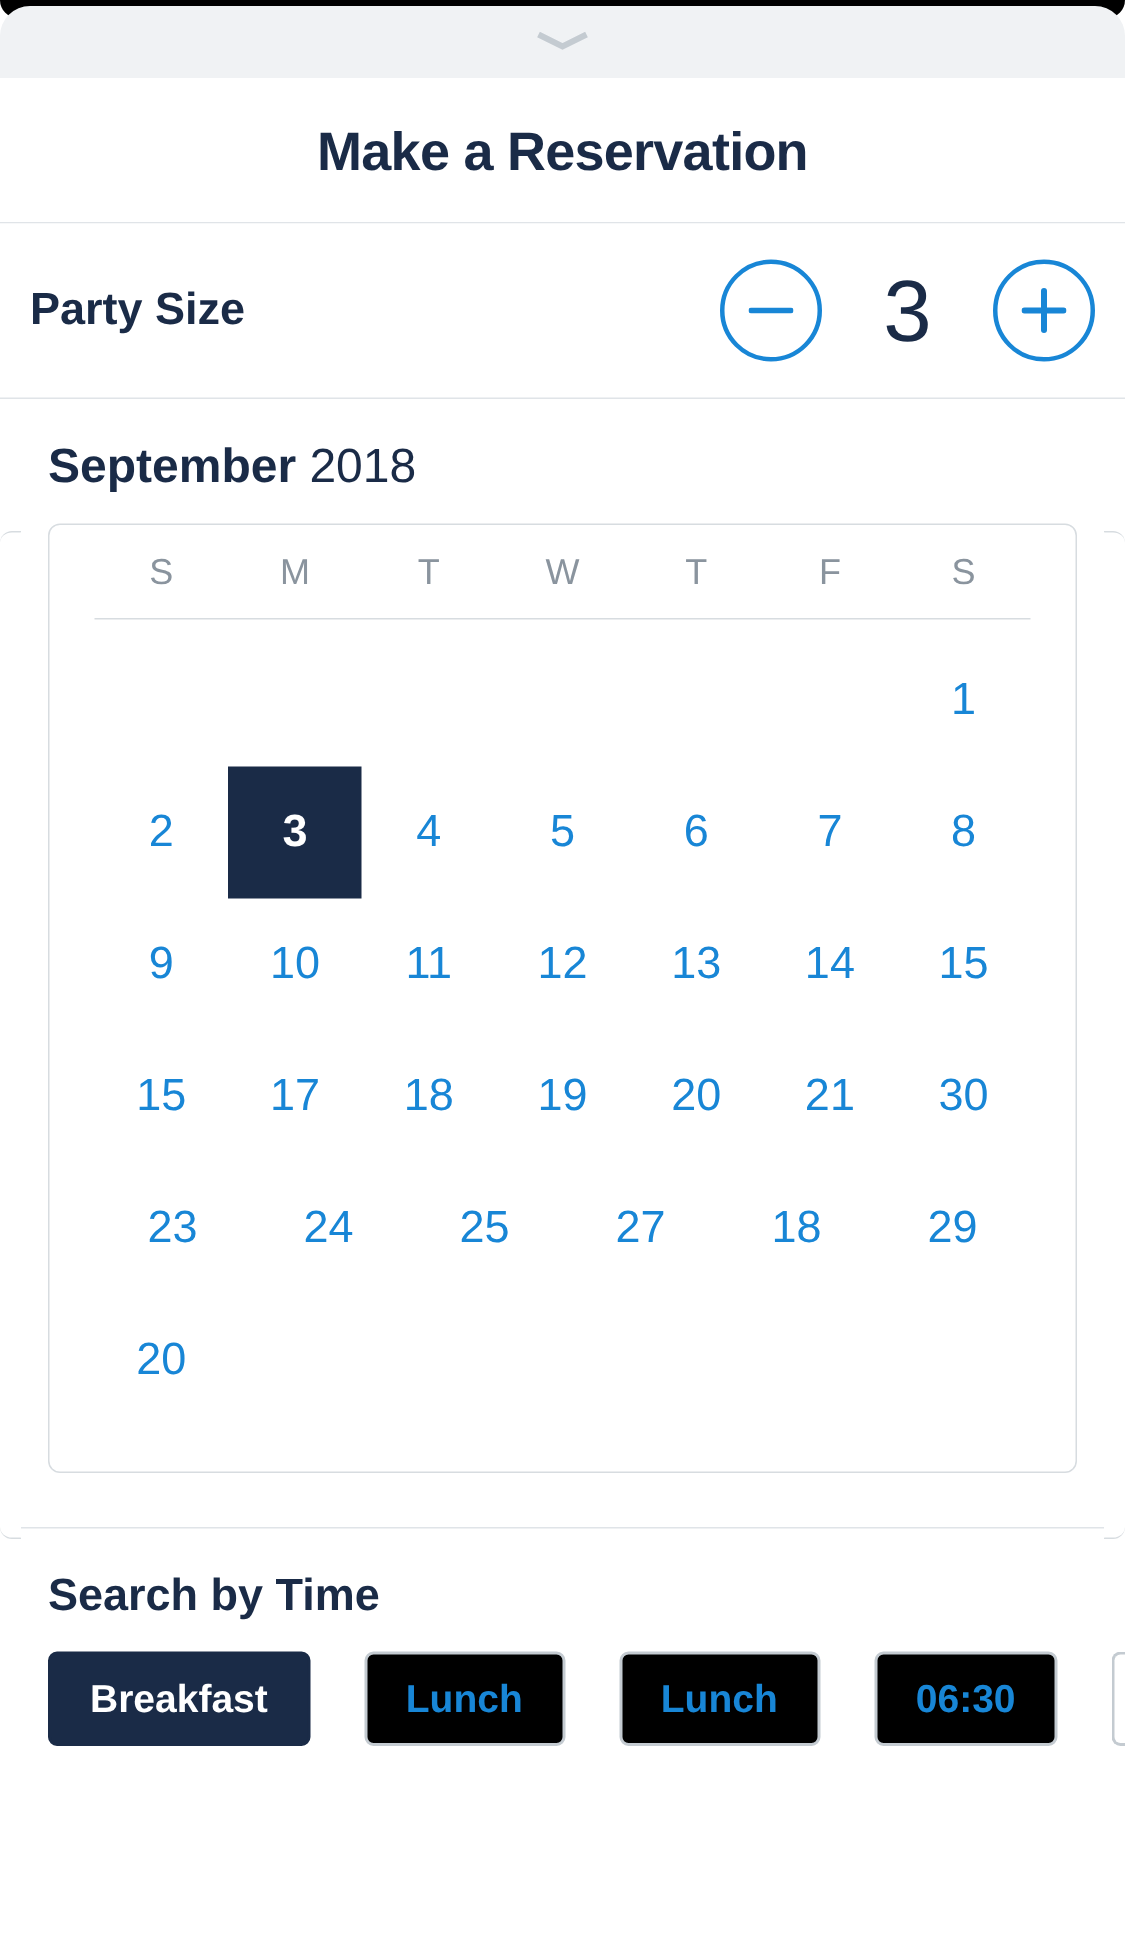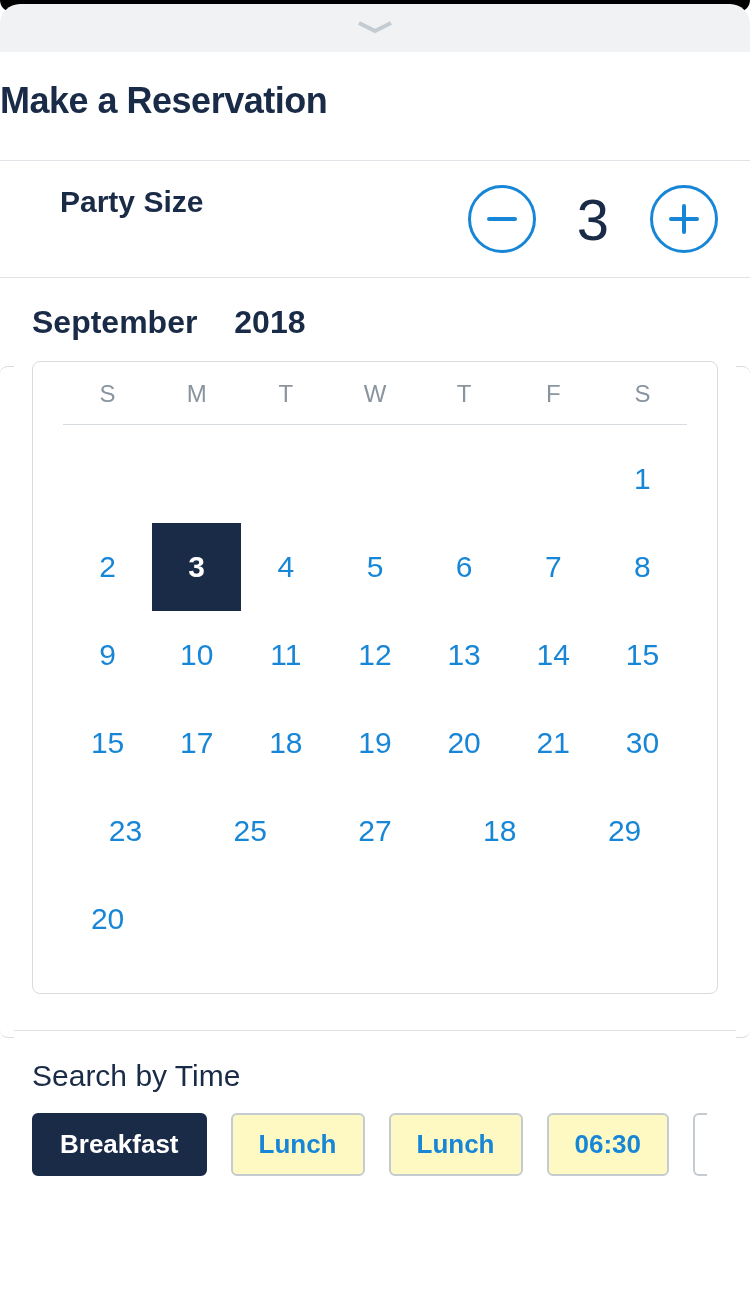--- a/index.html
+++ b/index.html
@@ -37,35 +37,36 @@
       align-items: center;
       justify-content: center;
     }
     .chevron-down svg {
       stroke: #c4cbd1;
       stroke-width: 4;
       fill: none;
     }
     .title-section {
       background: #fff;
-      padding: 28px 0 38px;
+      padding: 28px 0 26px;
+      text-align: center;
       border-bottom: 1px solid #e0e4e8;
     }
     .title-section h1 {
       font-size: 36px;
       font-weight: 700;
       color: #1a2b47;
       letter-spacing: -0.5px;
     }
     .party-size-section {
       display: flex;
+      align-items: center;
       justify-content: space-between;
-      padding: 24px 32px;
-      background: #fff;
-      margin-left: 28px;
+      padding: 24px 20px;
+      background: #fff;
     }
     .party-size-label {
       font-size: 30px;
       font-weight: 700;
       color: #1a2b47;
     }
     .party-size-controls {
       display: flex;
       align-items: center;
       gap: 32px;
@@ -104,22 +105,21 @@
     }
     .month-label {
       font-size: 32px;
       color: #1a2b47;
       padding: 0 32px 20px;
     }
     .month-label strong {
       font-weight: 700;
     }
     .month-label span {
-      font-weight: 700;
-      margin-left: 28px;
+      font-weight: 400;
     }
     .calendar-peek-left, .calendar-peek-right {
       position: absolute;
       top: 88px;
       width: 14px;
       height: 672px;
       border: 1px solid #d7dce0;
       border-radius: 8px;
       background: #fff;
     }
@@ -186,36 +186,36 @@
     }
     .calendar-day.selected .day-num {
       color: #fff;
       font-weight: 600;
     }
     .search-time-section {
       padding: 28px 32px 20px;
     }
     .search-time-label {
       font-size: 30px;
-      font-weight: 400;
+      font-weight: 700;
       color: #1a2b47;
       margin-bottom: 20px;
     }
     .time-chips {
       display: flex;
-      gap: 24px;
+      gap: 36px;
     }
     .chip {
       border: 2px solid #c4cbd1;
       border-radius: 6px;
       padding: 14px 26px;
       font-size: 26px;
       font-weight: 700;
       color: #1886d6;
-      background: #fef9c3;
+      background: #000000;
       cursor: pointer;
       white-space: nowrap;
     }
     .chip.selected {
       background: #1a2b47;
       border-color: #1a2b47;
       color: #fff;
     }
     .chip-peek {
       border: 2px solid #c4cbd1;
@@ -362,20 +362,23 @@
             </div>
             <div class="calendar-day">
               <span class="day-num">30</span>
             </div>
           </div>
           <div class="calendar-week">
             <div class="calendar-day">
               <span class="day-num">23</span>
             </div>
             <div class="calendar-day">
+              <span class="day-num">24</span>
+            </div>
+            <div class="calendar-day">
               <span class="day-num">25</span>
             </div>
             <div class="calendar-day">
               <span class="day-num">27</span>
             </div>
             <div class="calendar-day">
               <span class="day-num">18</span>
             </div>
             <div class="calendar-day">
               <span class="day-num">29</span>

